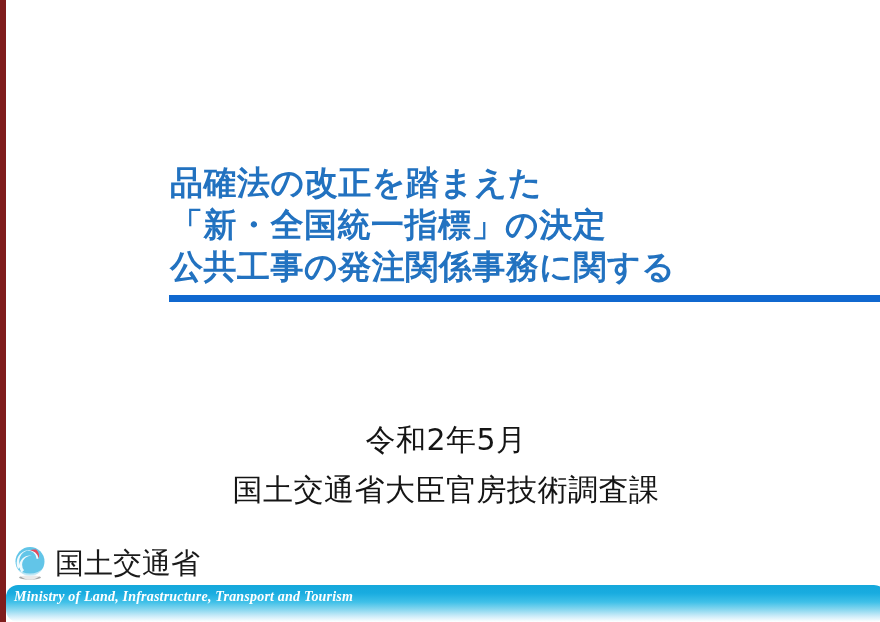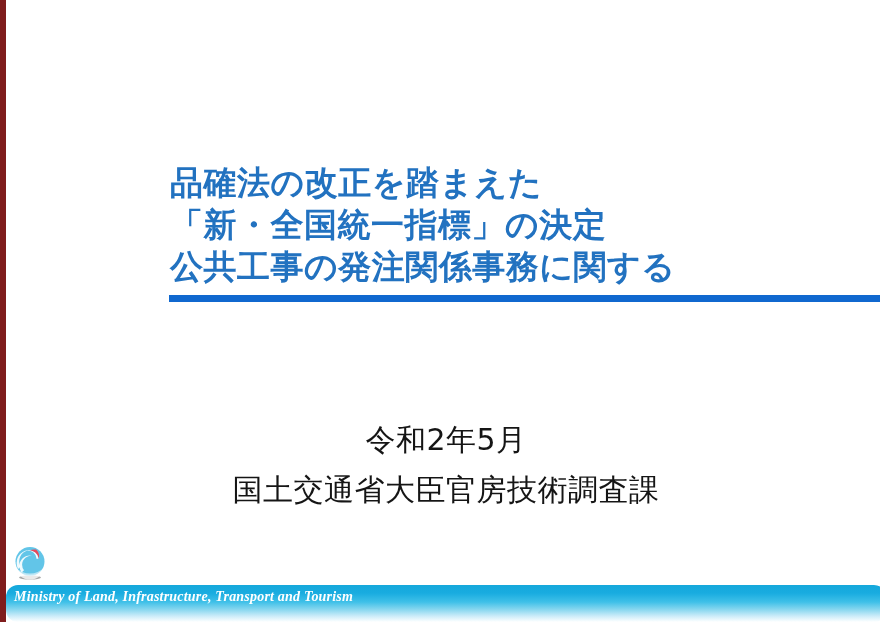--- a/index.html
+++ b/index.html
@@ -150,20 +150,21 @@
           <ellipse cx="18" cy="32.5" rx="11" ry="2.2" fill="#8a8a8a" opacity="0.75"></ellipse>
           <circle cx="18" cy="16.5" r="14.5" fill="#62c5e8"></circle>
           <path d="M24.2 4.6 a10.2 10.2 0 0 1 2.6 9.3 a10.2 10.2 0 0 0 -9.0 -8.6 a11 11 0 0 1 6.4 -0.7 z" fill="#e8485a"></path>
           <path d="M26.6 13.4 a10.4 10.4 0 0 0 -9.8 -8.2 a10.4 10.4 0 0 0 -2.1 0.25 a9.2 9.2 0 0 1 10.0 8.5 z" fill="#ffffff" opacity="0.95"></path>
           <path d="M6.0 24.0 a13 13 0 0 1 -1.4 -6.0 a13 13 0 0 1 13.0 -13.0 a13 13 0 0 1 2.6 0.26 a11.3 11.3 0 0 0 -13.0 11.2 a11.3 11.3 0 0 0 1.3 5.3 z" fill="#ffffff" opacity="0.9"></path>
           <path d="M9.6 27.6 a10.6 10.6 0 0 1 -2.3 -6.6 a10.6 10.6 0 0 1 10.6 -10.6 a10.6 10.6 0 0 1 3.2 0.48 a9.0 9.0 0 0 0 -11.0 8.8 a9.0 9.0 0 0 0 1.9 5.5 z" fill="#ffffff" opacity="0.9"></path>
           <path d="M3.8 22.6 a14.4 14.4 0 0 0 28.4 0 a20 20 0 0 1 -28.4 0 z" fill="#ffffff" opacity="0.55"></path>
           <path d="M4.6 25.4 a14.3 14.3 0 0 0 26.8 0 a22 22 0 0 1 -26.8 0 z" fill="#ffffff" opacity="0.45"></path>
         </svg>
       </span>
+      <span id="footer-brand-label">国土交通省</span>
     </div>
 
     <div id="footer-band">
       <span id="footer-band-text">Ministry of Land, Infrastructure, Transport and Tourism</span>
     </div>
 
   </div>
 
 </div>
 

